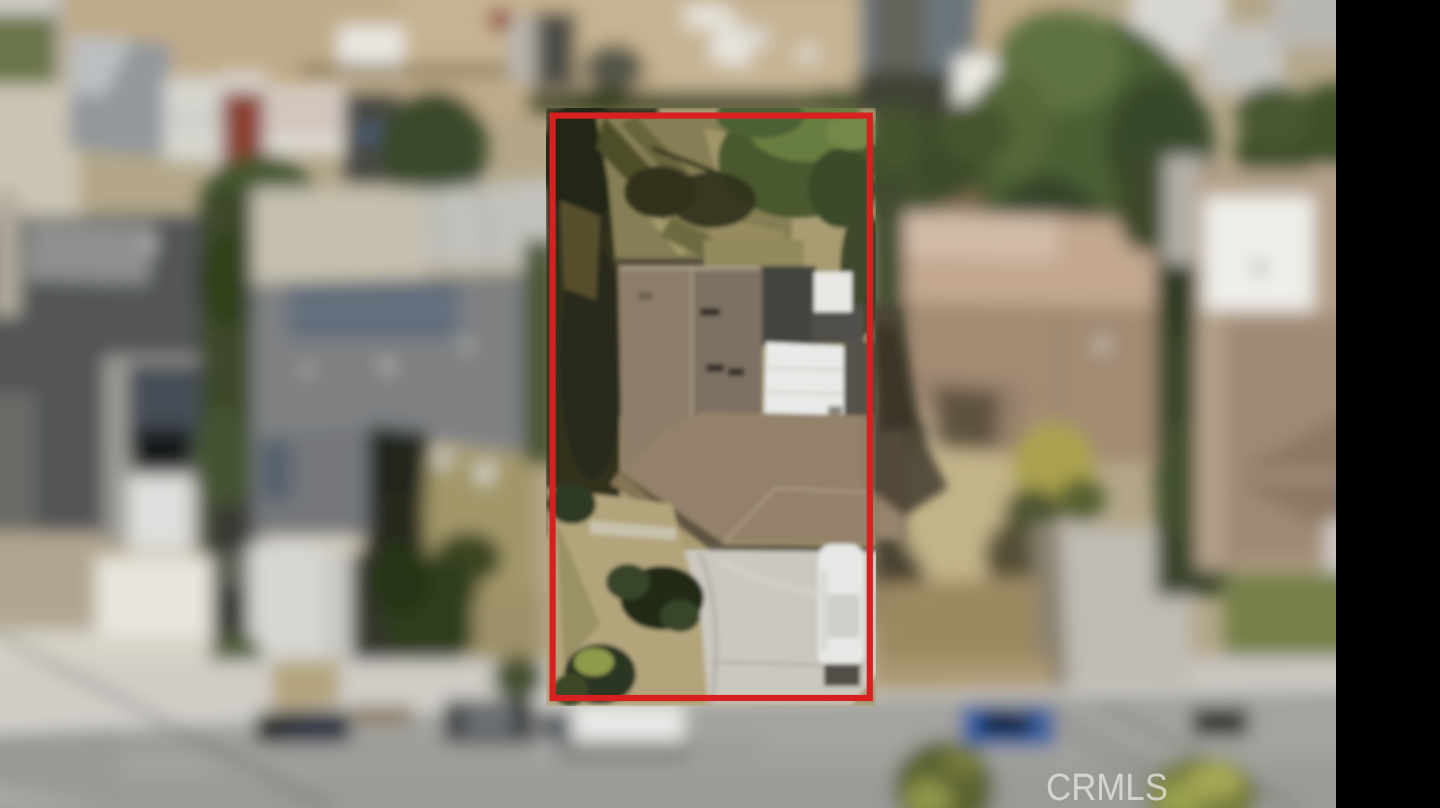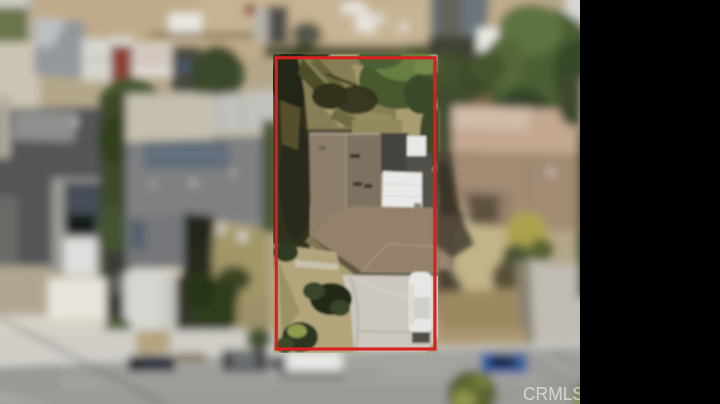--- a/index.html
+++ b/index.html
@@ -1,16 +1,16 @@
 <!DOCTYPE html>
 <html><head>
 <meta charset="utf-8">
 <style>
   html,body{margin:0;padding:0;background:#000;}
-  #stage{width:580px;height:404px;overflow:hidden;position:relative;font-family:"Liberation Sans",sans-serif;}
+  #stage{width:668px;height:404px;overflow:hidden;position:relative;font-family:"Liberation Sans",sans-serif;}
 </style>
 </head>
 <body>
 <div id="stage">
 <svg width="720" height="404" viewBox="0 0 720 404">
 <defs>
   <filter id="b5" x="-15%" y="-15%" width="130%" height="130%">
           <feGaussianBlur stdDeviation="4.5"></feGaussianBlur>
         </filter>
   <filter id="b3" x="-20%" y="-20%" width="140%" height="140%">

